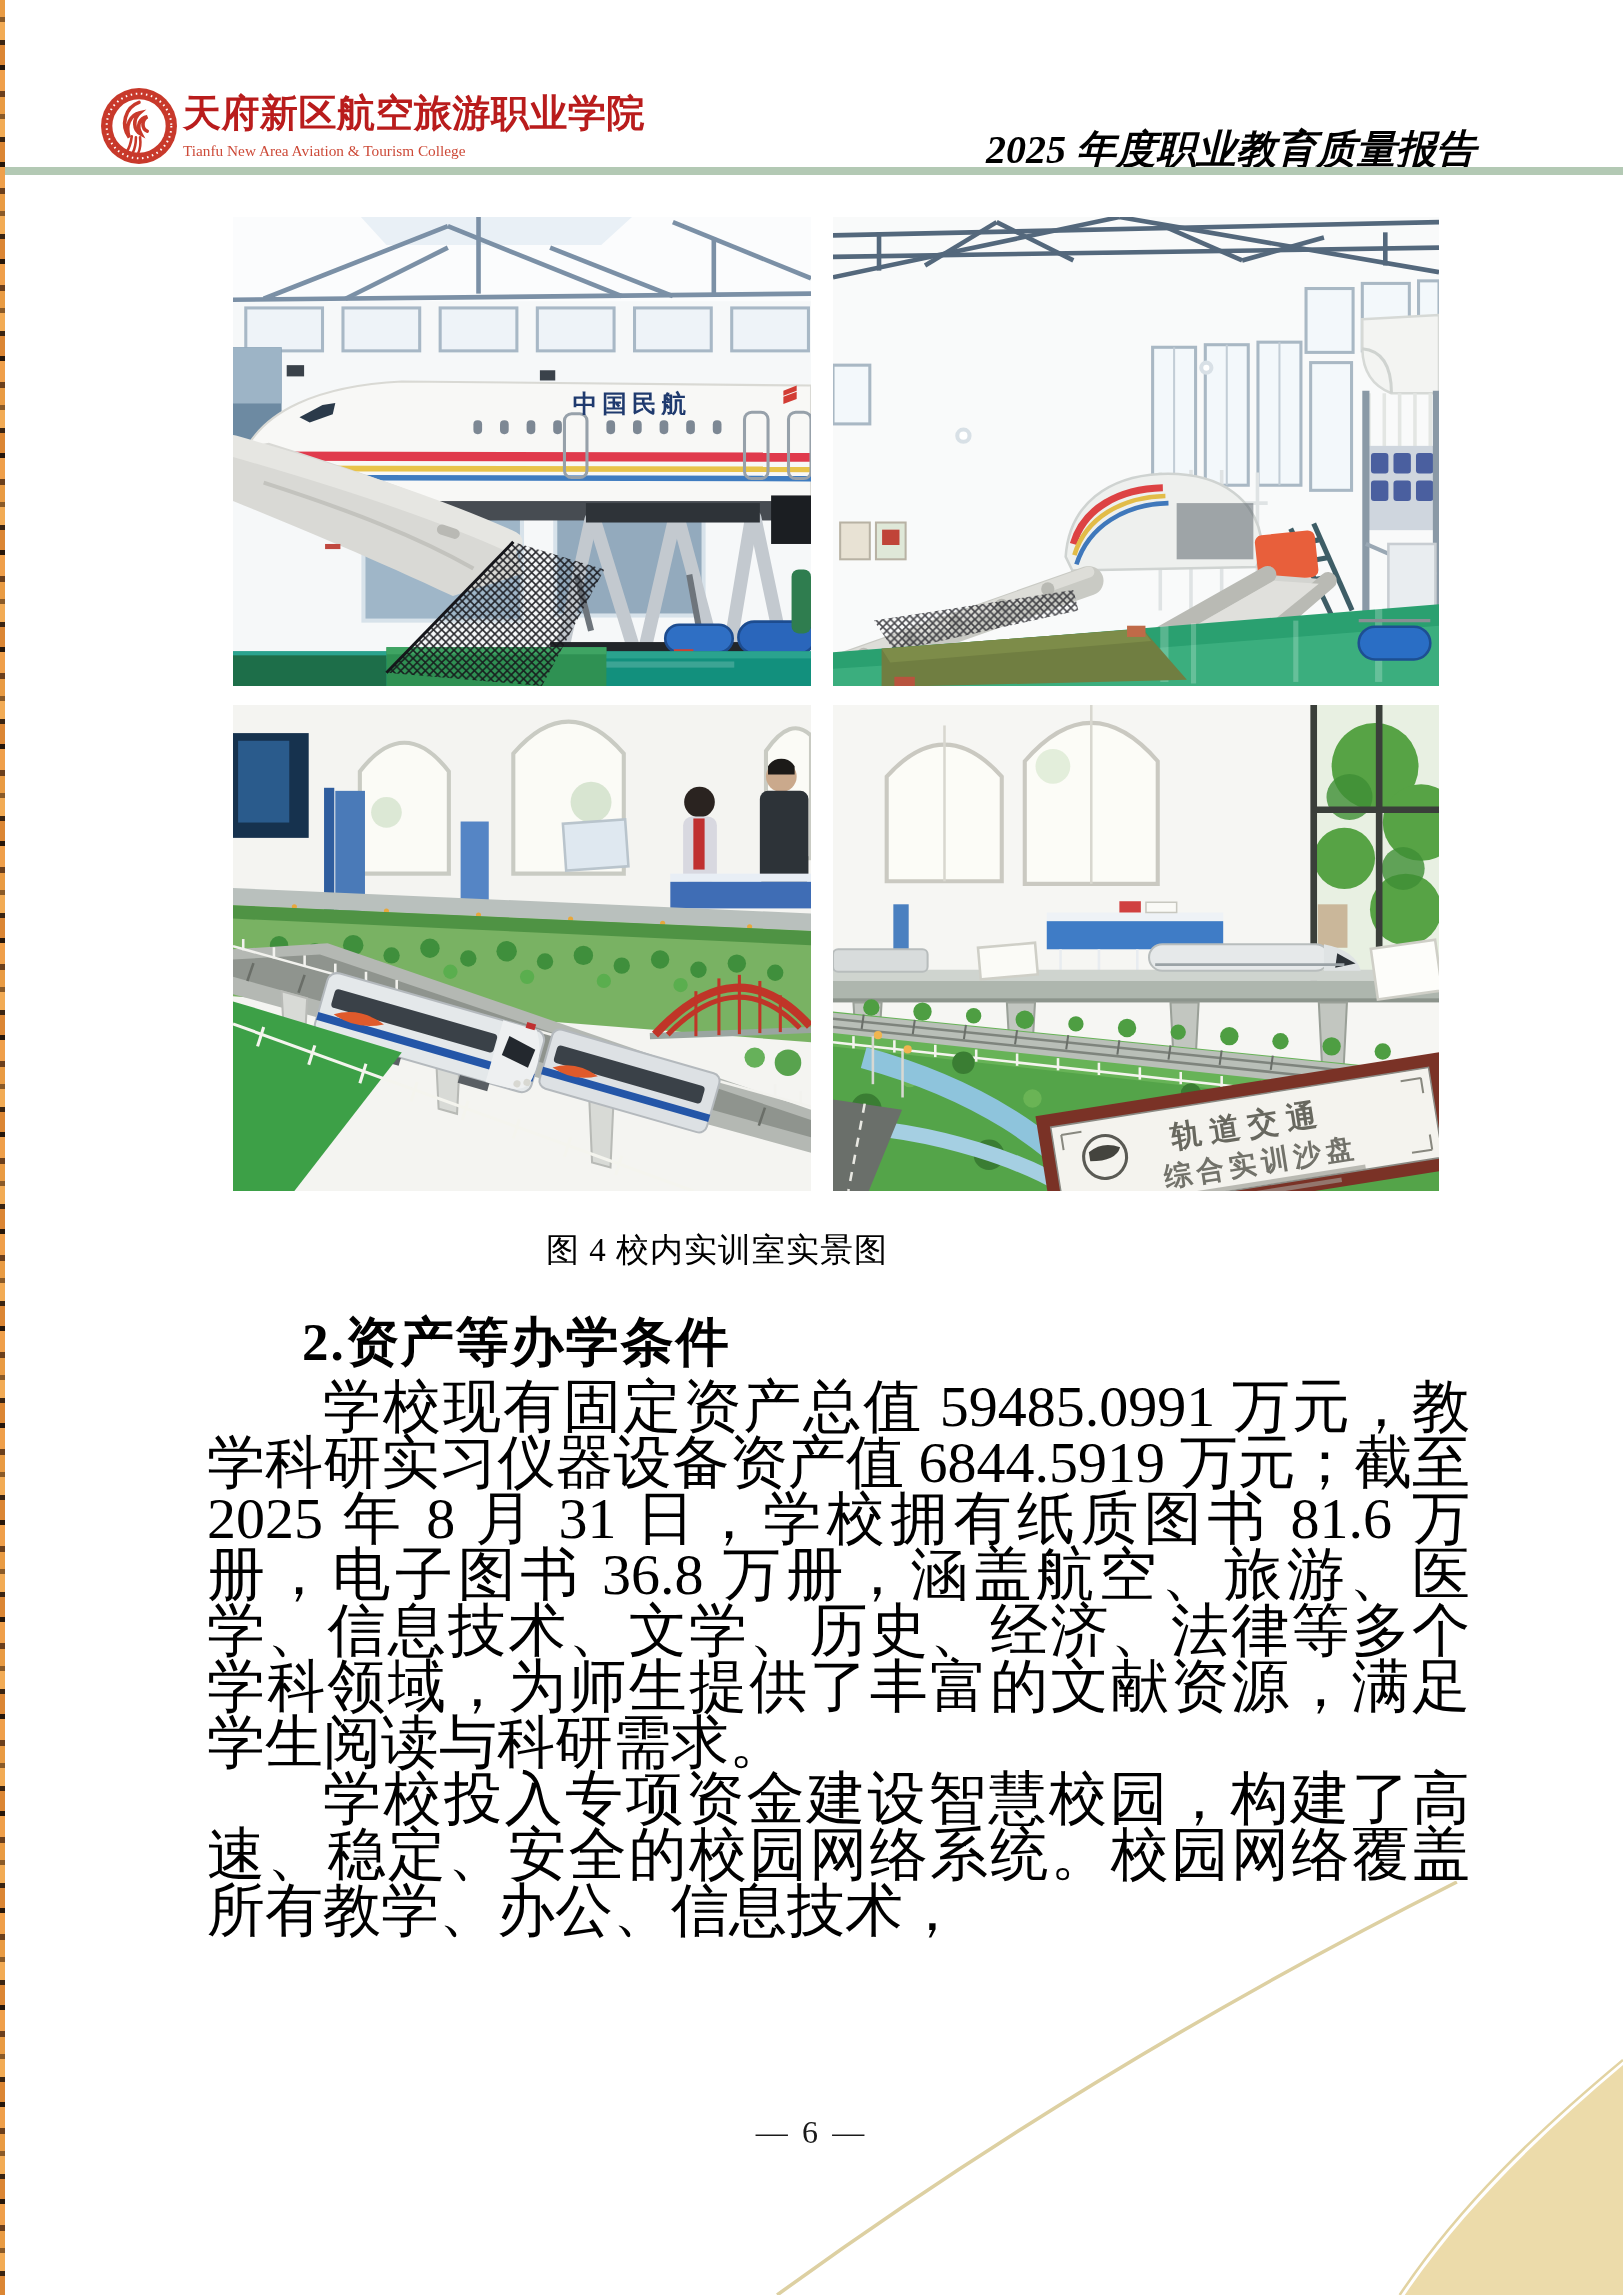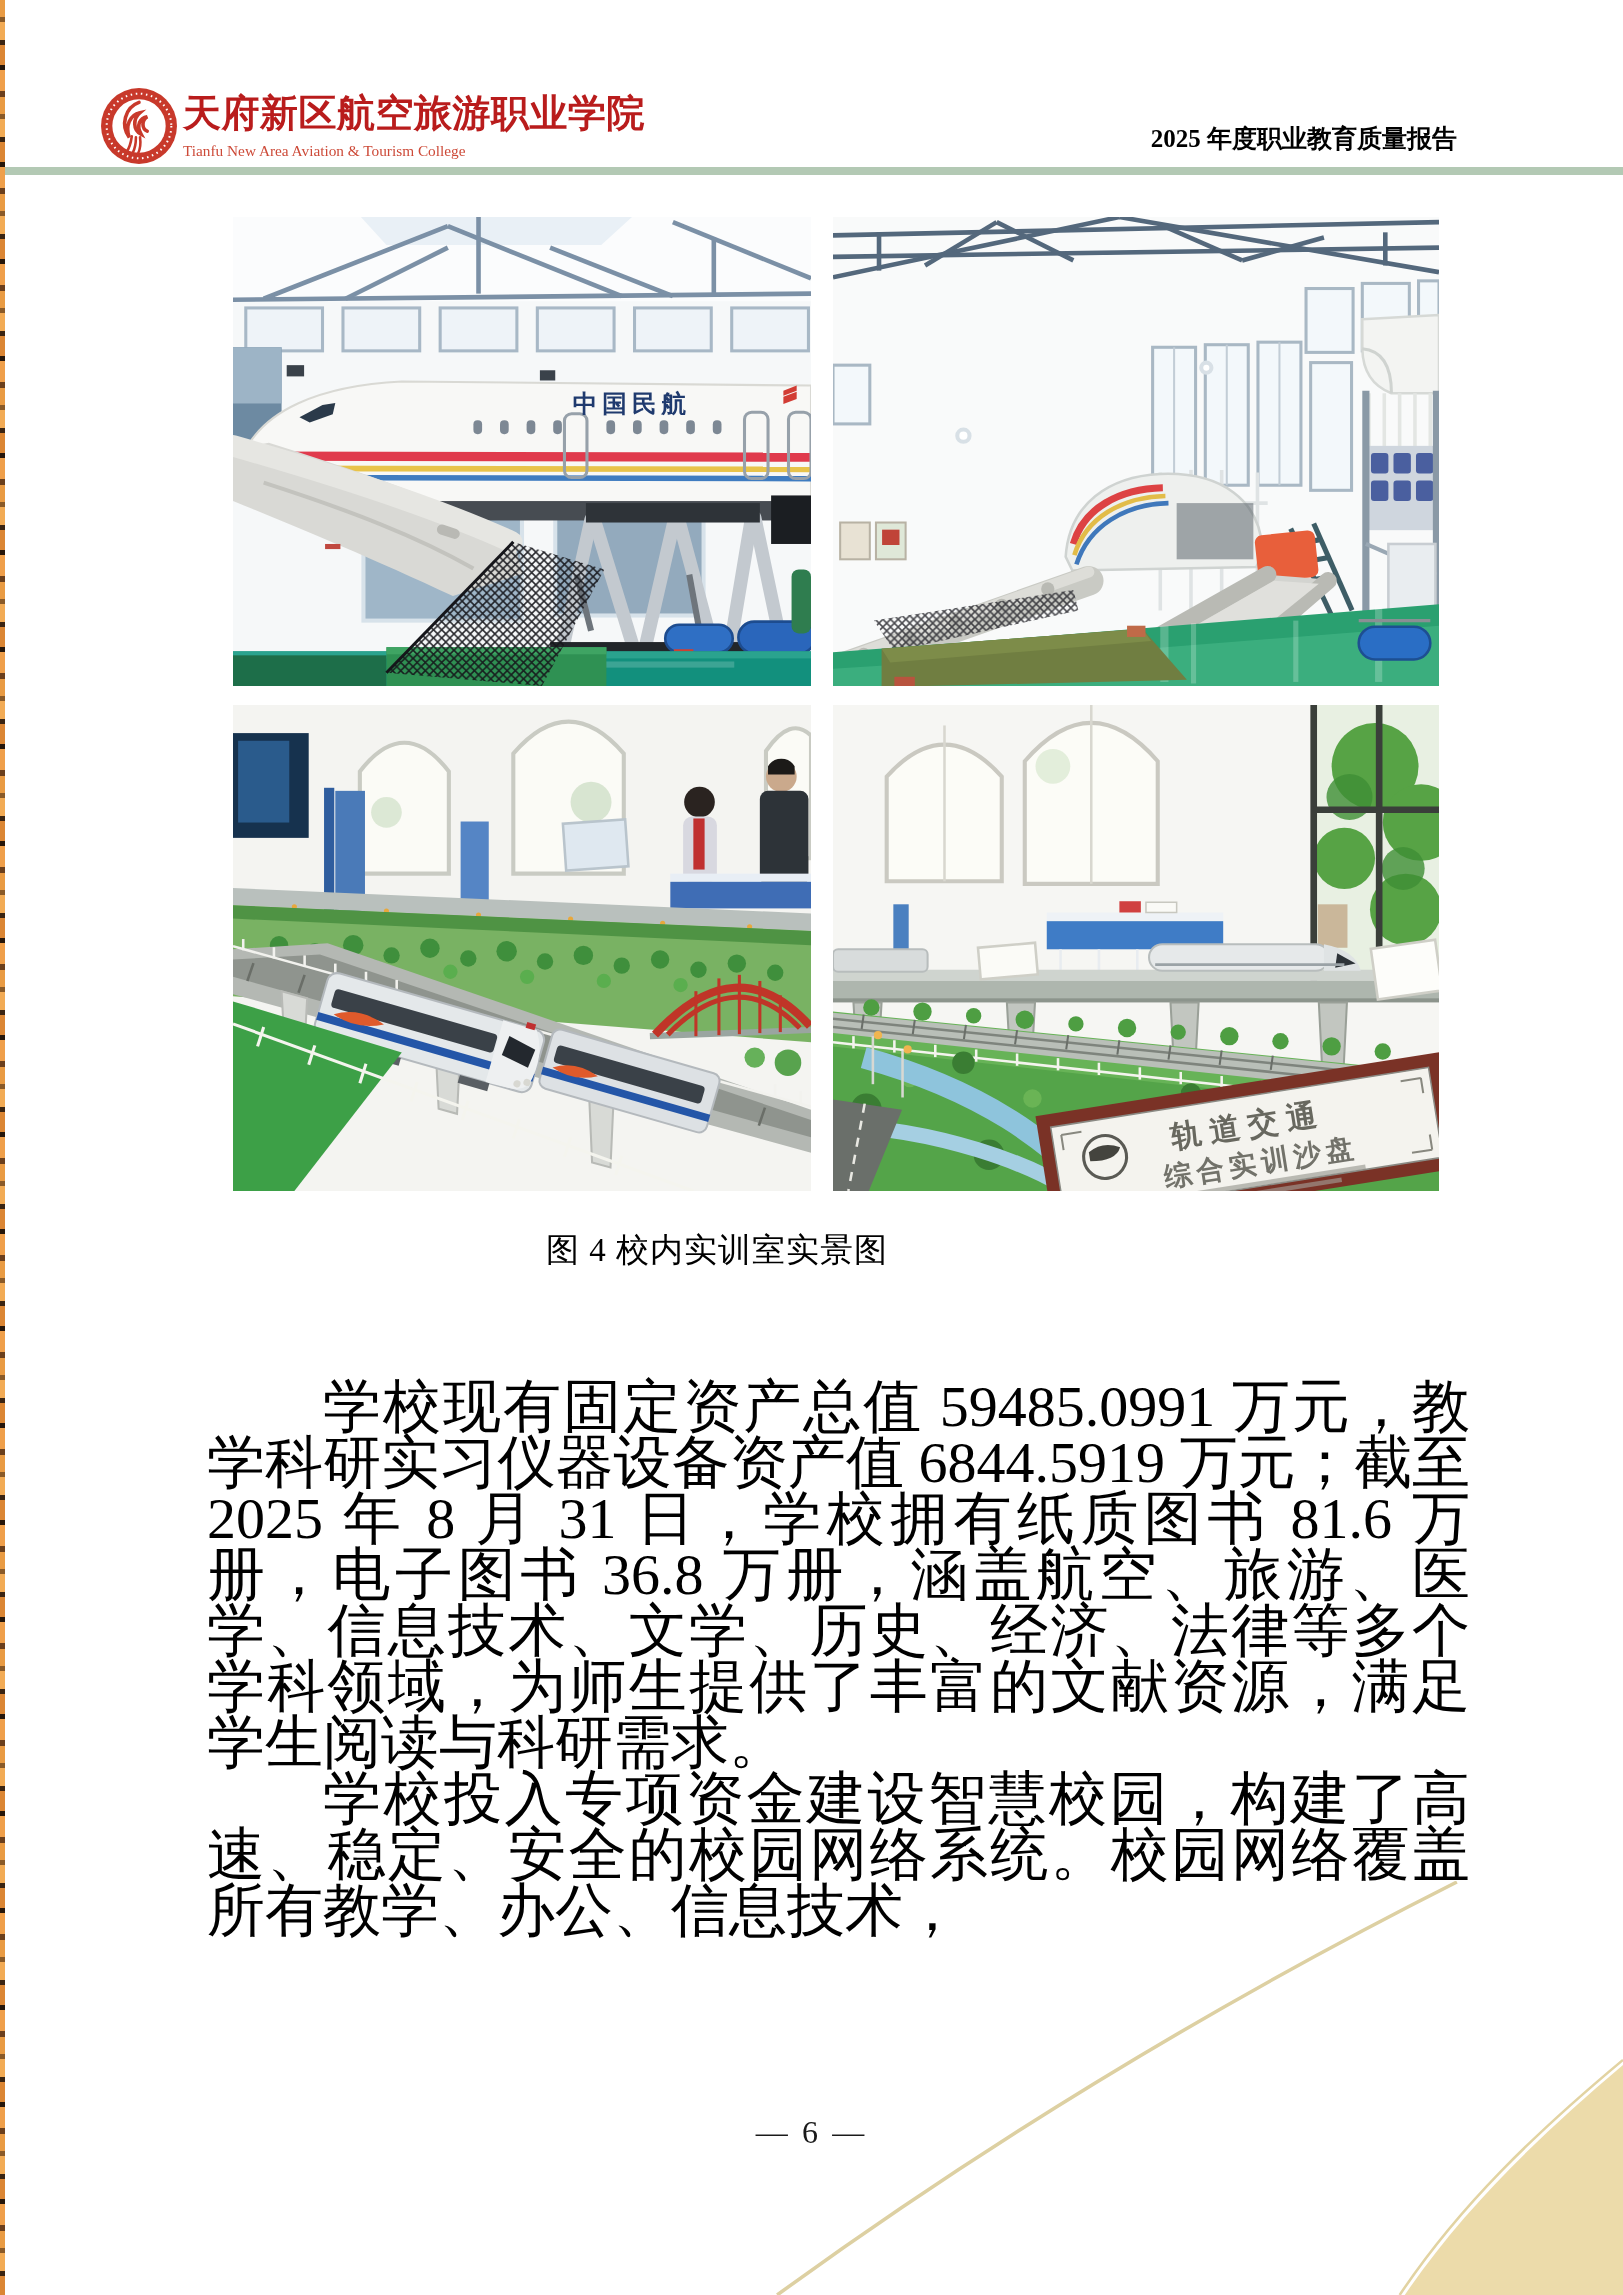--- a/index.html
+++ b/index.html
@@ -19,22 +19,22 @@
   .logo-text{position:absolute;left:83px;top:1px;width:389px;}
   .logo-zh{
     font-size:38px;font-weight:bold;color:#b91c1c;letter-spacing:0.5px;white-space:nowrap;
     font-family:"Liberation Serif","DejaVu Serif",serif;
   }
   .logo-en{
     margin-top:3.1px;font-size:15.3px;color:#cd4a38;white-space:nowrap;
     font-family:Liberation Serif, serif;
   }
   .report-title{
-    position:absolute;right:166px;top:122px;font-size:25px;font-weight:bold;color:#000;
-    font-family:"Liberation Serif","DejaVu Serif",serif;white-space:nowrap;
+    position:absolute;right:147px;top:122px;font-size:40px;font-weight:bold;color:#000;
+    font-family:"Liberation Serif","DejaVu Serif",serif;white-space:nowrap;font-style:italic;
   }
   .photo{position:absolute;overflow:hidden;background:#d946ef;}
   .photo svg{display:block;width:100%;height:100%;}
   #photo-tl{left:233px;top:217px;width:578px;height:469px;}
   #photo-tr{left:833px;top:217px;width:606px;height:469px;}
   #photo-bl{left:233px;top:705px;width:578px;height:486px;}
   #photo-br{left:833px;top:705px;width:606px;height:486px;}
   .fig-caption{
     position:absolute;left:0;top:1228px;width:1434px;text-align:center;
     font-size:33px;color:#000;letter-spacing:1px;
@@ -614,20 +614,21 @@
         <text x="815" y="845" font-size="60" fill="#68685f" text-anchor="middle" letter-spacing="16" font-weight="bold">轨道交通</text>
         <text x="830" y="918" font-size="54" fill="#72726a" text-anchor="middle" letter-spacing="10" font-weight="bold">综合实训沙盘</text>
         <rect x="600" y="936" width="430" height="9" fill="#9a9a92" opacity="0.65"></rect>
         <rect x="580" y="954" width="400" height="9" fill="#a4a49c" opacity="0.6"></rect>
       </g>
     </svg>
   </div>
 
   <div class="fig-caption">图 4 校内实训室实景图</div>
 
+  <div class="section-heading">2.资产等办学条件</div>
 
   <div class="body-text">
     <p>学校现有固定资产总值 59485.0991 万元，教学科研实习仪器设备资产值 6844.5919 万元；截至 2025 年 8 月 31 日，学校拥有纸质图书 81.6 万册，电子图书 36.8 万册，涵盖航空、旅游、医学、信息技术、文学、历史、经济、法律等多个学科领域，为师生提供了丰富的文献资源，满足学生阅读与科研需求。</p>
     <p>学校投入专项资金建设智慧校园，构建了高速、稳定、安全的校园网络系统。校园网络覆盖所有教学、办公、信息技术，</p>
   </div>
 
   <svg class="deco" viewBox="1375 3680 1800 810">
     <path d="M2850 3682 Q2140 4040 1520 4490" fill="none" stroke="#ddd0a2" stroke-width="7"></path>
     <path d="M3175 4040 C3010 4180 2862 4322 2748 4490 L3175 4490 Z" fill="#ecdbaa"></path>
     <path d="M3175 4030 C3005 4172 2855 4315 2738 4490" fill="none" stroke="#e2d3a2" stroke-width="5"></path>

